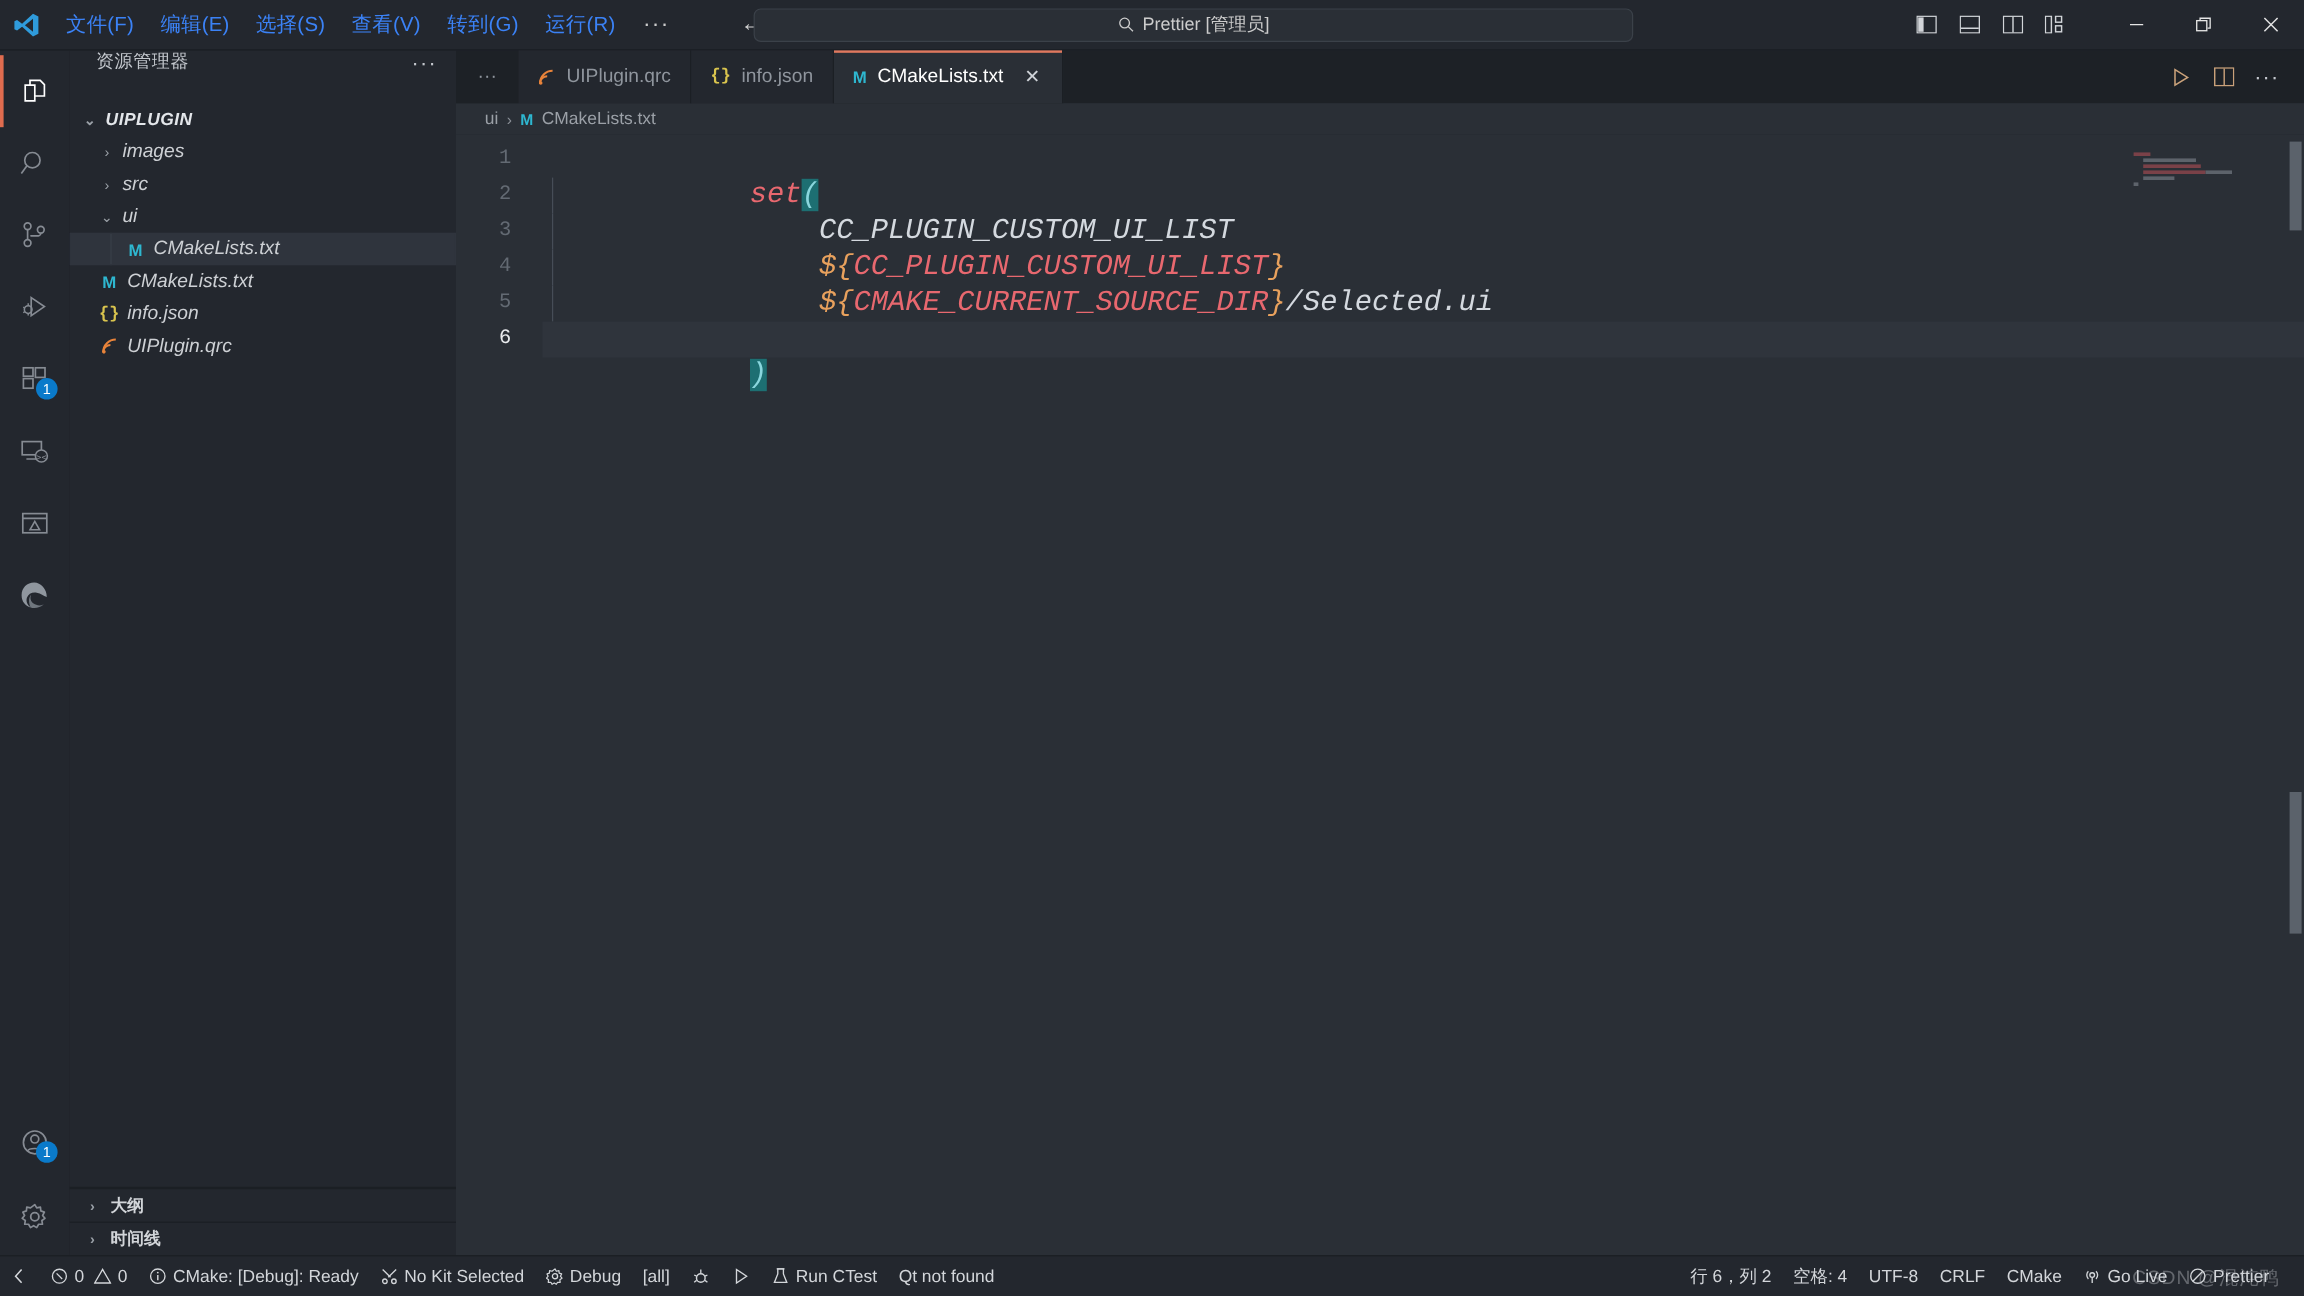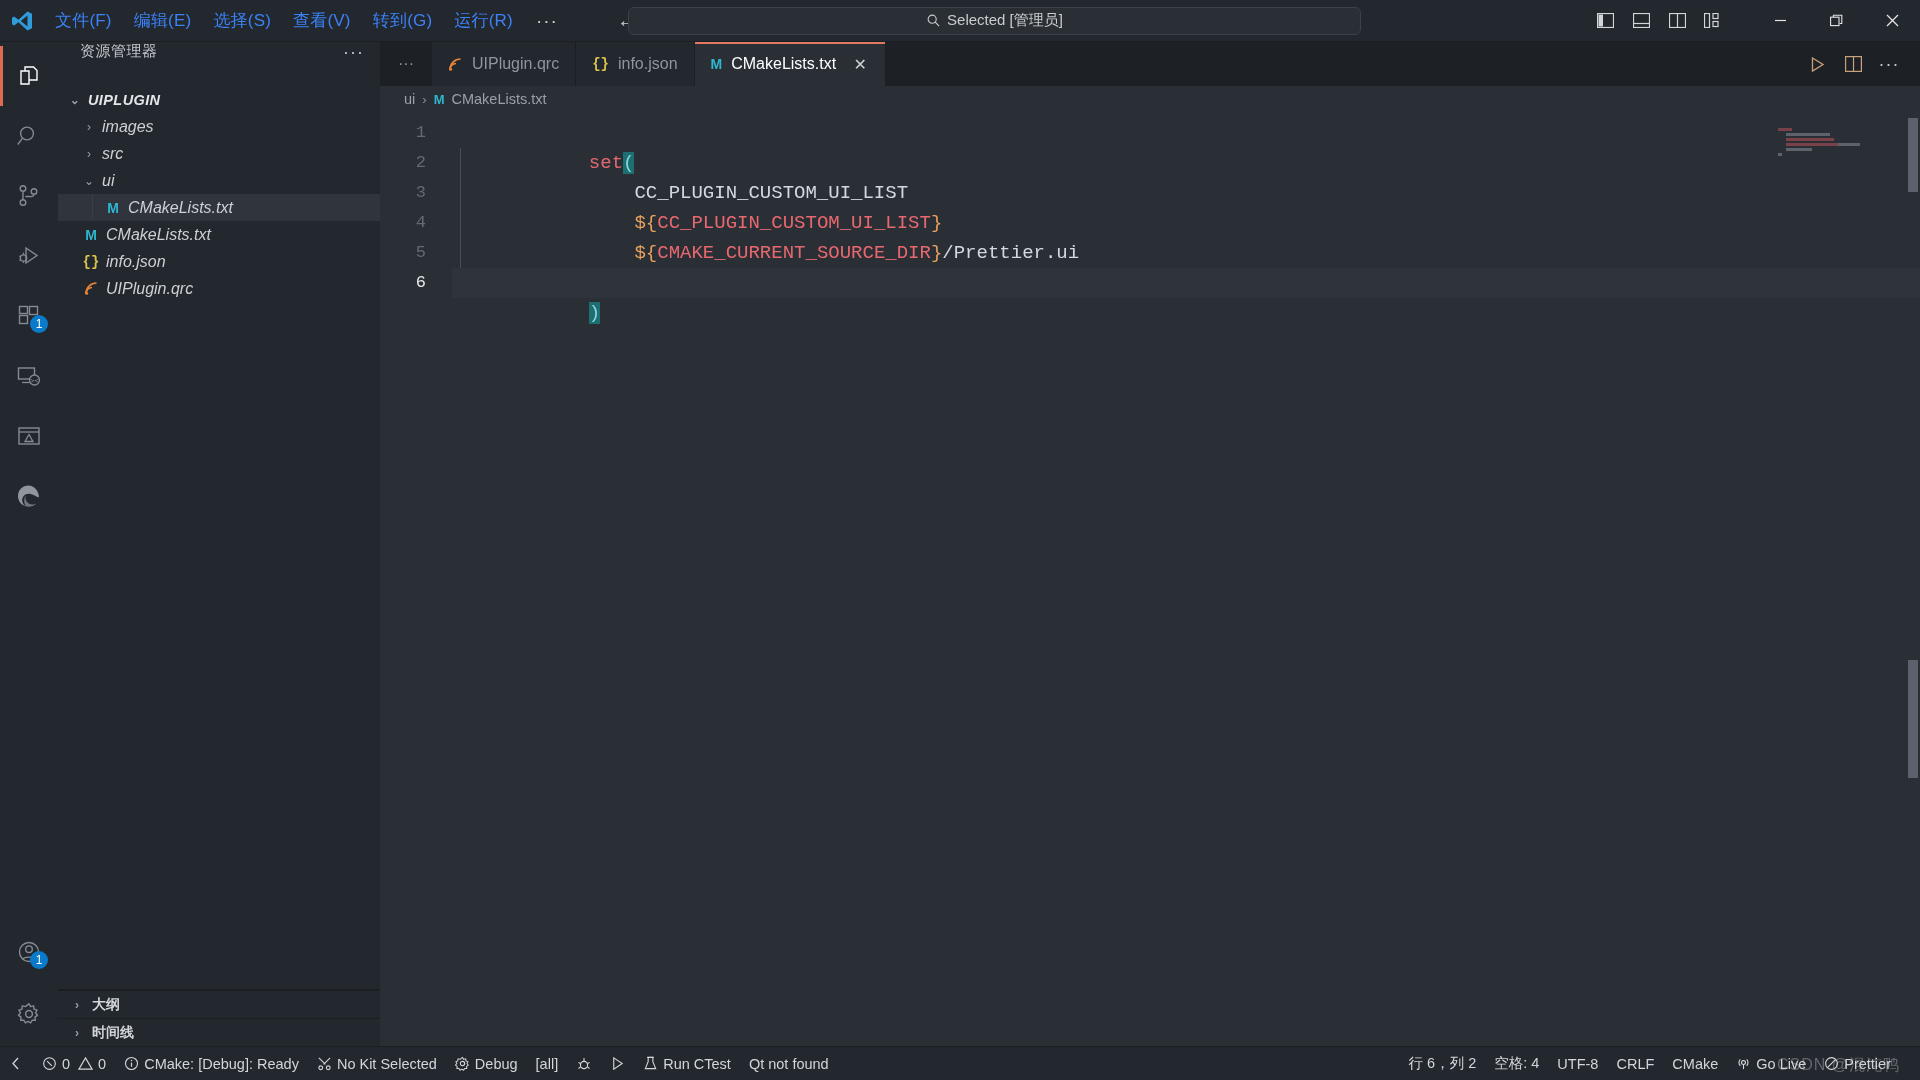--- a/index.html
+++ b/index.html
@@ -122,21 +122,21 @@
     padding-left: 24px; color:#9ba0a7; font-size: 14.5px; background:#2a2f36;
   }
   .bc-sep { color:#8b9097; font-size: 13px; }
   .bc-ico { color:#2eb7d0; font-weight: bold; font-size: 13px; }
 
   .codearea { flex:1; position:relative; background:#2a2f36; overflow:hidden; display:flex; }
   .gutter { width: 72px; padding-top: 6px; text-align: right; user-select:none; }
   .gline { height: 30px; line-height: 30px; color:#636a73; font-size: 17px; font-family:"Liberation Mono", monospace; padding-right: 26px;}
   .gline.cur { color:#e8eaed; }
   .codewrap { flex:1; padding-top: 6px; position: relative; }
-  .cline { height: 30px; line-height: 30px; font-family:"Liberation Mono", monospace; font-size: 19px; white-space: pre; color:#d8dde3; position:relative;}
+  .cline { height: 30px; line-height: 30px; font-family:"Liberation Mono", monospace; font-size: 24px; white-space: pre; color:#d8dde3; position:relative;font-style:italic;}
   .cline.active { background: #2f343c; }
   .indent-guide { position:absolute; left: 8px; top: 0; bottom: 0; width:1px; background:#464d57; }
   .t-fn { color:#e8686f; }
   .t-var { color:#e8686f; }
   .t-dollar { color:#e8a15d; }
   .t-brace { color:#e8a15d; }
   .t-plain { color:#d4d9df; }
   .bracket-match { background:#1d6f72; color:#8ad6dd; }
   .minimap { position:absolute; right: 22px; top: 8px; width: 120px; }
   .mm-line { height: 4px; margin-bottom: 1px; }
@@ -186,21 +186,21 @@
       <div class="nav-arrow dim">→</div>
     </div>
 
     <div class="cmdcenter">
       <span>
         <svg width="15" height="15" viewBox="0 0 16 16">
           <circle cx="6.6" cy="6.6" r="4.3" fill="none" stroke="#cccccc" stroke-width="1.2"></circle>
           <line x1="9.8" y1="9.8" x2="14" y2="14" stroke="#cccccc" stroke-width="1.2"></line>
         </svg>
       </span>
-      <span>Selected [管理员]</span>
+      <span>Prettier [管理员]</span>
     </div>
 
     <div class="titlebar-right">
       <div class="layout-icons">
         <div class="layout-btn">
           <svg width="17" height="15" viewBox="0 0 17 15">
             <rect x="0.5" y="0.5" width="16" height="14" fill="none" stroke="#d2d5d9" stroke-width="1.2"></rect>
             <rect x="1.5" y="1.5" width="4.5" height="12" fill="#d2d5d9"></rect>
           </svg>
         </div>
@@ -492,21 +492,21 @@
           <div class="cline">
             <span class="t-fn">set</span><span class="bracket-match">(</span>
           </div>
           <div class="cline">
             <span class="indent-guide" style="left:8px;"></span><span class="t-plain">    CC_PLUGIN_CUSTOM_UI_LIST</span>
           </div>
           <div class="cline">
             <span class="indent-guide" style="left:8px;"></span><span class="t-plain">    </span><span class="t-dollar">${</span><span class="t-var">CC_PLUGIN_CUSTOM_UI_LIST</span><span class="t-brace">}</span>
           </div>
           <div class="cline">
-            <span class="indent-guide" style="left:8px;"></span><span class="t-plain">    </span><span class="t-dollar">${</span><span class="t-var">CMAKE_CURRENT_SOURCE_DIR</span><span class="t-brace">}</span><span class="t-plain">/Prettier.ui</span>
+            <span class="indent-guide" style="left:8px;"></span><span class="t-plain">    </span><span class="t-dollar">${</span><span class="t-var">CMAKE_CURRENT_SOURCE_DIR</span><span class="t-brace">}</span><span class="t-plain">/Selected.ui</span>
           </div>
           <div class="cline">
             <span class="indent-guide" style="left:8px;"></span><span class="t-plain">    PARENT_SCOPE</span>
           </div>
           <div class="cline active">
             <span class="bracket-match">)</span>
           </div>
 
           <div class="minimap">
             <div class="mm-line"><span class="mm-seg" style="width:14px;background:#7a4148;"></span></div>

